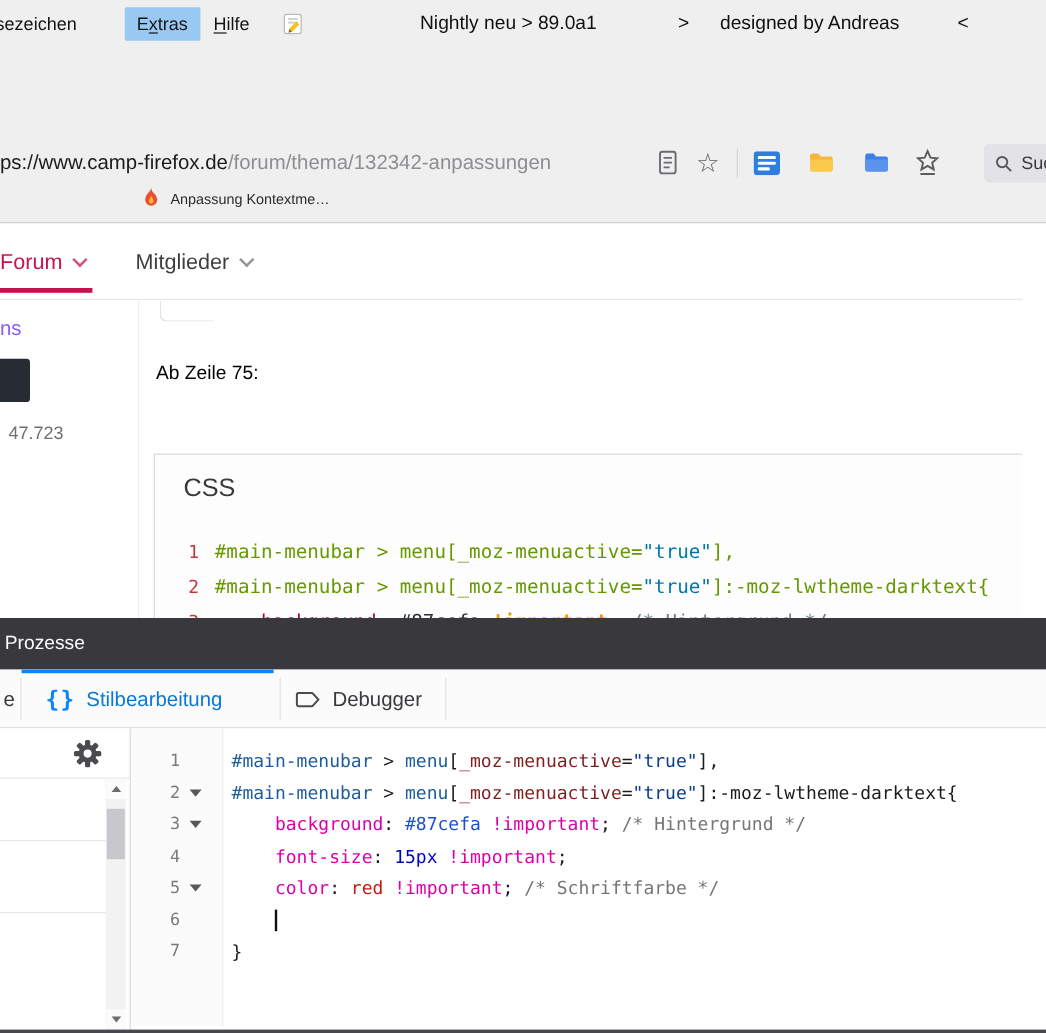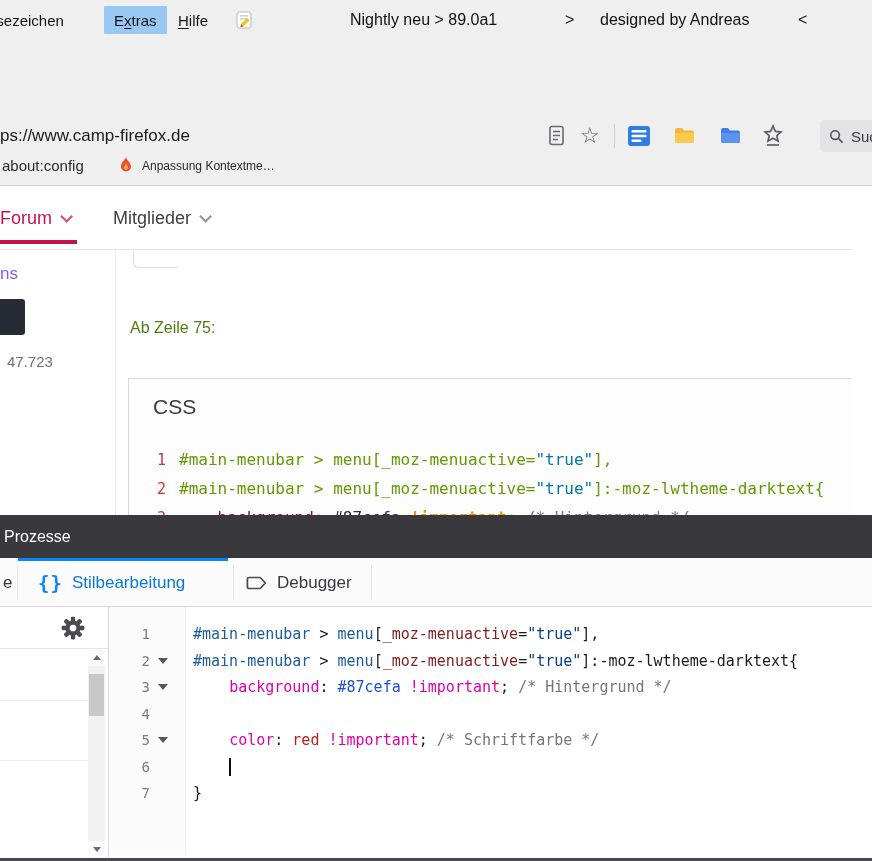--- a/index.html
+++ b/index.html
@@ -47,21 +47,21 @@
   .nav-forum{left:0;color:#c51350}
   .nav-mitglieder{left:113px;color:#3e3e42}
   .chev{display:inline-block;width:9px;height:9px;border-right:2px solid currentColor;border-bottom:2px solid currentColor;transform:rotate(45deg) translateY(-3px);opacity:.75}
   .nav-mitglieder .chev{color:#6f6f74}
   .nav-underline{position:absolute;left:0;top:53px;width:77px;height:4px;background:#c51350}
   .sidebar-divider{position:absolute;left:115px;top:63px;width:1px;height:265px;background:#ededef}
   .green-frag{position:absolute;left:0;top:77px;font-size:17px;color:#8b5cf6}
   .dark-tile{position:absolute;left:0;top:112px;width:25px;height:36px;background:#272b33;border-radius:0 3px 3px 0}
   .count-frag{position:absolute;left:7px;top:166px;font-size:15px;color:#707075}
   .prev-box-frag{position:absolute;left:133px;top:64px;width:45px;height:17px;border-left:1px solid #dcdcde;border-bottom:1px solid #dcdcde;border-bottom-left-radius:6px}
-  .paragraph{position:absolute;left:130px;top:132px;font-size:16px;color:#4d7c0f}
+  .paragraph{position:absolute;left:130px;top:116px;font-size:16px;color:#000000}
   .code-box{position:absolute;left:128px;top:191px;width:760px;height:140px;border:1px solid #d9d9dc;background:#fdfdfe;overflow:hidden}
   .code-lang{margin:15px 0 0 24px;font-size:21px;line-height:26px;color:#3a3a3e}
   .forum-code{margin-top:25px}
 
   
   .crow{display:flex;align-items:center;white-space:pre}
   .ctext span{white-space:pre}
   .forum-code .crow{height:29px;font-family:"DejaVu Sans Mono","Liberation Mono",monospace;font-size:16px}
   .forum-code .ln{width:50px;text-align:right;padding-right:13px;color:#c5393c;font-size:15px}
   .sel{color:#669900}.strf{color:#0077aa}.propf{color:#990055}
@@ -135,20 +135,21 @@
       </span>
       <span class="title-seg ts0">Nightly neu &gt; 89.0a1</span>
       <span class="title-seg ts1">&gt;</span>
       <span class="title-seg ts2">designed by Andreas</span>
       <span class="title-seg ts3">&lt;</span>
     </div>
 
     <div class="urlrow">
       <span class="url">
         <span class="url-domain">ps://www.camp-firefox.de</span>
+          <span class="url-path">/forum/thema/132342-anpassungen</span>
       </span>
       <span class="url-fade"></span>
 
       <span class="u-icon reader-icon">
         <svg width="18" height="22" viewBox="0 0 18 22">
           <rect x="2" y="1.5" width="13" height="18" rx="2" fill="none" stroke="#6a6a70" stroke-width="1.6"></rect>
           <line x1="5" y1="6.5" x2="12" y2="6.5" stroke="#6a6a70" stroke-width="1.5"></line>
           <line x1="5" y1="10.5" x2="12" y2="10.5" stroke="#6a6a70" stroke-width="1.5"></line>
           <line x1="5" y1="14.5" x2="10" y2="14.5" stroke="#6a6a70" stroke-width="1.5"></line>
         </svg>
@@ -184,21 +185,20 @@
       <span class="searchbox">
         <svg width="15" height="15" viewBox="0 0 16 16">
           <circle cx="6.5" cy="6.5" r="4.6" fill="none" stroke="#56565c" stroke-width="1.7"></circle>
           <line x1="10.2" y1="10.2" x2="14.5" y2="14.5" stroke="#56565c" stroke-width="1.7"></line>
         </svg>
         <span>Suc</span>
       </span>
     </div>
 
     <div class="bmrow">
-      <span class="bm-item bm1">about:config</span>
       <span class="flame">
         <svg width="20" height="20" viewBox="0 0 20 20">
           <path d="M10 1 C10 5 5 6.5 5 11.5 A5 5 0 0 0 15 11.5 C15 8 12 6 11 4.5 C10.4 3.6 10 2.4 10 1 Z" fill="#e8502f"></path>
           <path d="M10 8 C10 10 8 10.5 8 12.7 A2 2 0 0 0 12 12.7 C12 10.9 10.6 10 10 8 Z" fill="#ffb13d"></path>
         </svg>
       </span>
       <span class="bm-item bm2">Anpassung Kontextme…</span>
     </div>
   </header>
 
@@ -287,21 +287,21 @@
             </span>
         </div>
       </div>
 
       <div class="cm">
         <span class="gutter-strip"></span>
         <div class="cm-inner">
             <div class="crow"><span class="ln">1</span><span class="fold"></span><span class="ctext"><span class="cs">#main-menubar</span><span class="cp"> &gt; </span><span class="cs">menu</span><span class="cp">[</span><span class="ca">_moz-menuactive</span><span class="cp">=</span><span class="cstr">"true"</span><span class="cp">],</span></span></div>
             <div class="crow"><span class="ln">2</span><span class="fold"><span class="fold-arrow"></span></span><span class="ctext"><span class="cs">#main-menubar</span><span class="cp"> &gt; </span><span class="cs">menu</span><span class="cp">[</span><span class="ca">_moz-menuactive</span><span class="cp">=</span><span class="cstr">"true"</span><span class="cp">]:-moz-lwtheme-darktext{</span></span></div>
             <div class="crow"><span class="ln">3</span><span class="fold"><span class="fold-arrow"></span></span><span class="ctext"><span class="cp">    </span><span class="cprop">background</span><span class="cp">: </span><span class="catom">#87cefa</span><span class="cp"> </span><span class="cimp">!important</span><span class="cp">; </span><span class="ccom">/* Hintergrund */</span></span></div>
-            <div class="crow"><span class="ln">4</span><span class="fold"></span></div>
+            <div class="crow"><span class="ln">4</span><span class="fold"></span><span class="ctext"><span class="cp">    </span><span class="cprop">font-size</span><span class="cp">: </span><span class="cnum">15px</span><span class="cp"> </span><span class="cimp">!important</span><span class="cp">;</span></span></div>
             <div class="crow"><span class="ln">5</span><span class="fold"><span class="fold-arrow"></span></span><span class="ctext"><span class="cp">    </span><span class="cprop">color</span><span class="cp">: </span><span class="ckw">red</span><span class="cp"> </span><span class="cimp">!important</span><span class="cp">; </span><span class="ccom">/* Schriftfarbe */</span></span></div>
             <div class="crow"><span class="ln">6</span><span class="fold"></span><span class="ctext"><span class="cp">    </span><span class="caret"></span></span></div>
             <div class="crow"><span class="ln">7</span><span class="fold"></span><span class="ctext"><span class="cp">}</span></span></div>
           </div>
       </div>
 
     </div>
 
     <span class="dt-bottom"></span>
   </section>

